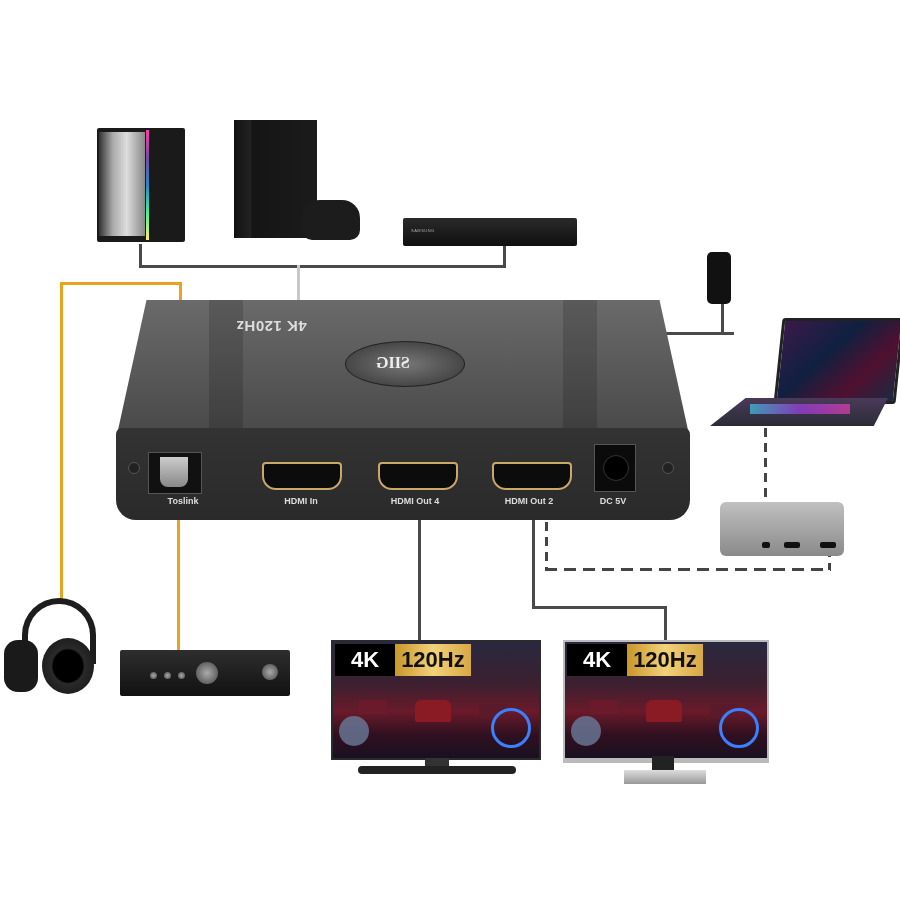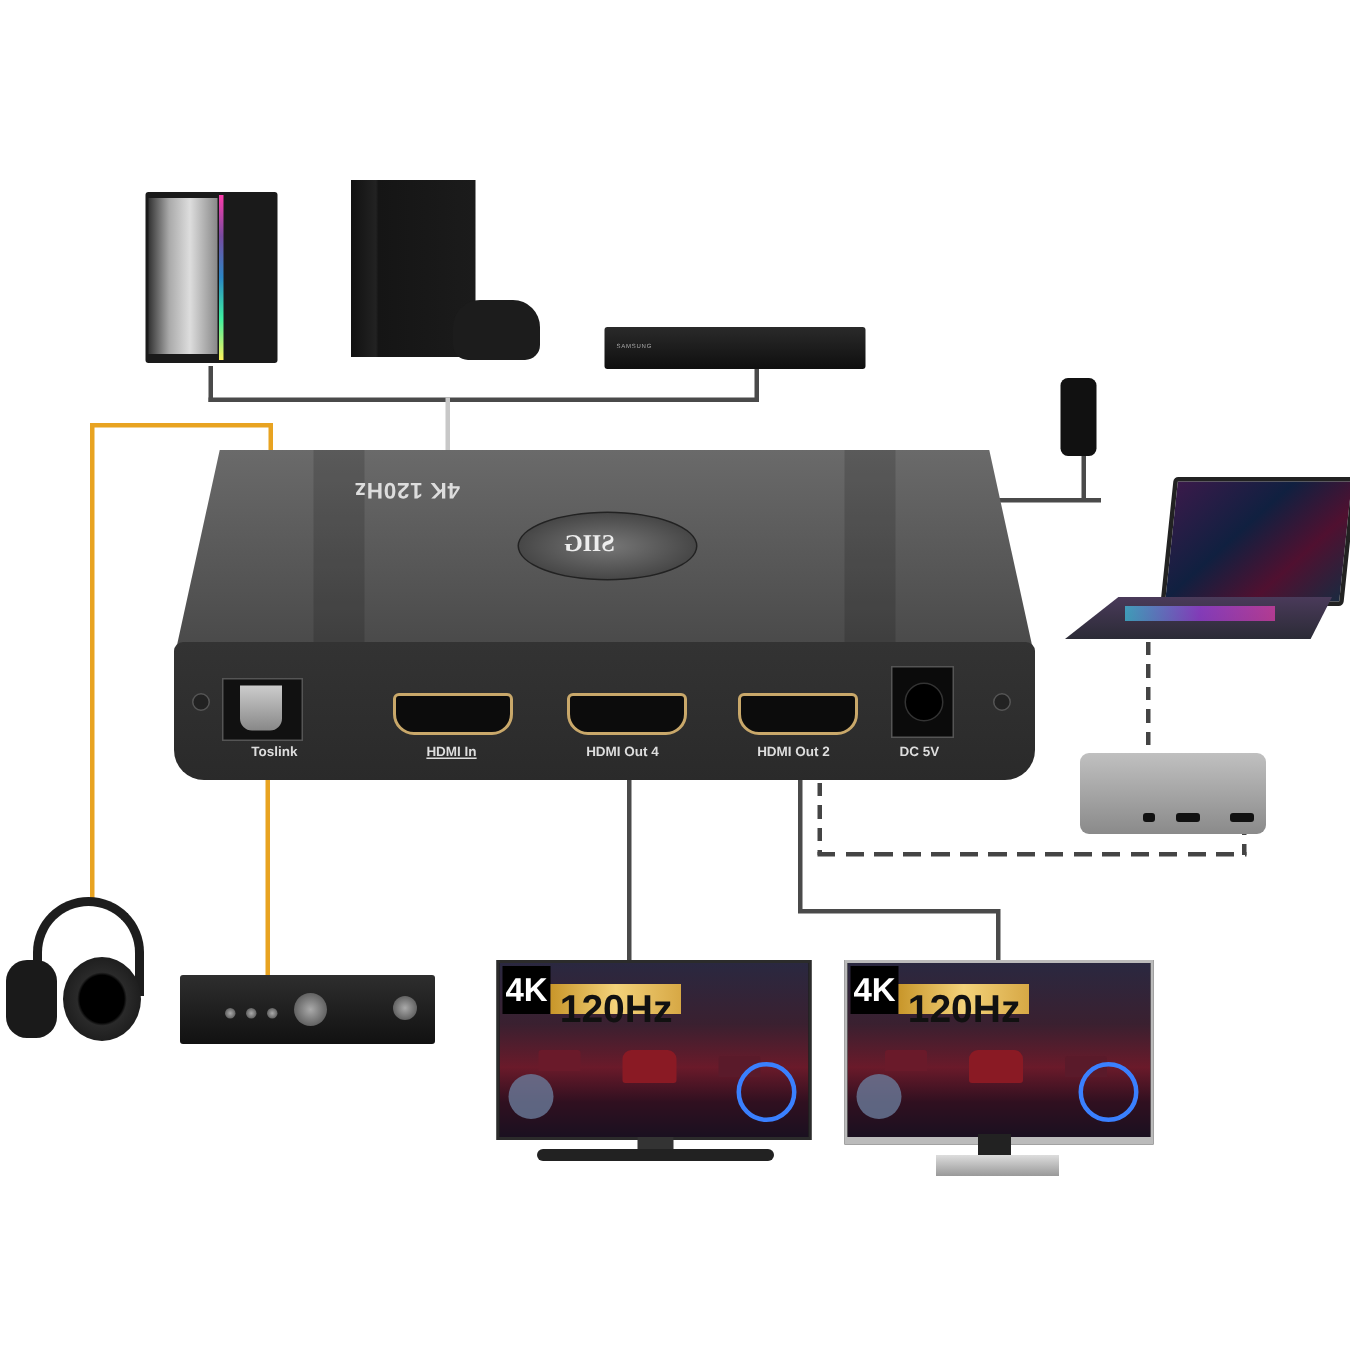--- a/index.html
+++ b/index.html
@@ -56,22 +56,22 @@
   .amp{left:120px;top:650px;width:170px;height:46px;background:linear-gradient(#2e2e2e,#111);border-radius:2px;}
   .amp .knob{position:absolute;border-radius:50%;background:radial-gradient(#aaa,#444);}
 
   
   .mon{position:absolute;background:#141414;border:2px solid #2b2b2b;overflow:hidden;}
   .mon .scene{position:absolute;inset:0;background:linear-gradient(180deg,#2a2840 0,#3a2030 35%,#6a1a2a 60%,#301020 80%,#1a1020 100%);}
   .mon .scene::before{content:"";position:absolute;left:40%;top:50%;width:36px;height:22px;background:#8a1a24;border-radius:6px 6px 2px 2px;box-shadow:-60px -4px 0 -4px #6a1a2a,60px 0 0 -4px #5a1a2a;}
   .mon .scene::after{content:"";position:absolute;right:8px;bottom:10px;width:34px;height:34px;border-radius:50%;border:3px solid #3a80ff;}
   .mon .map{position:absolute;left:6px;bottom:12px;width:30px;height:30px;border-radius:50%;background:#6a7a9a;opacity:.8;}
   .res{position:absolute;left:2px;top:2px;height:32px;display:flex;align-items:stretch;}
-  .res .k{background:#000;color:#fff;font-weight:bold;font-size:22px;padding:2px 2px;line-height:28px;}
-  .res .hz{background:linear-gradient(90deg,#c8962a,#f3d27a 50%,#d7a845);color:#111;font-weight:bold;font-size:26px;padding:2px 6px;line-height:28px;margin-top:12px;}
+  .res .k{background:#000;color:#fff;font-weight:bold;font-size:22px;padding:2px 16px;line-height:28px;}
+  .res .hz{background:linear-gradient(90deg,#c8962a,#f3d27a 50%,#d7a845);color:#111;font-weight:bold;font-size:22px;padding:2px 6px;line-height:28px;}
   .tv-stand{left:358px;top:766px;width:158px;height:8px;background:#222;border-radius:4px;}
   .tv-neck{left:425px;top:758px;width:24px;height:10px;background:#333;}
   .mon2-neck{left:652px;top:756px;width:22px;height:20px;background:#222;}
   .mon2-base{left:624px;top:770px;width:82px;height:14px;background:linear-gradient(#ddd,#999);}
 </style>
 </head>
 <body>
 
 <div class="line" style="left:139px;top:265px;width:366px;height:3px;"></div>
 <div class="line" style="left:139px;top:244px;width:3px;height:24px;"></div>
@@ -114,21 +114,21 @@
 <div class="abs badge-top">4K 120Hz</div>
 <div class="abs logo">
     <span>SIIG</span>
   </div>
 
 <div class="abs switch-front">
   <div class="screw" style="left:12px;top:34px;"></div>
   <div class="screw" style="left:546px;top:34px;"></div>
 
   <div class="port-hdmi" style="left:146px;top:34px;"></div>
-  <div class="port-label" style="left:140px;top:68px;text-decoration:underline;">HDMI In</div>
+  <div class="port-label" style="left:140px;top:68px;">HDMI In</div>
 
   <div class="port-hdmi" style="left:262px;top:34px;"></div>
   <div class="port-label" style="left:254px;top:68px;">HDMI Out 4</div>
 
   <div class="port-hdmi" style="left:376px;top:34px;"></div>
   <div class="port-label" style="left:368px;top:68px;text-align:center;">HDMI Out 2</div>
 
   <div class="port-label" style="left:452px;top:68px;">DC 5V</div>
   <div class="port-label" style="left:22px;top:68px;">Toslink</div>
 </div>

